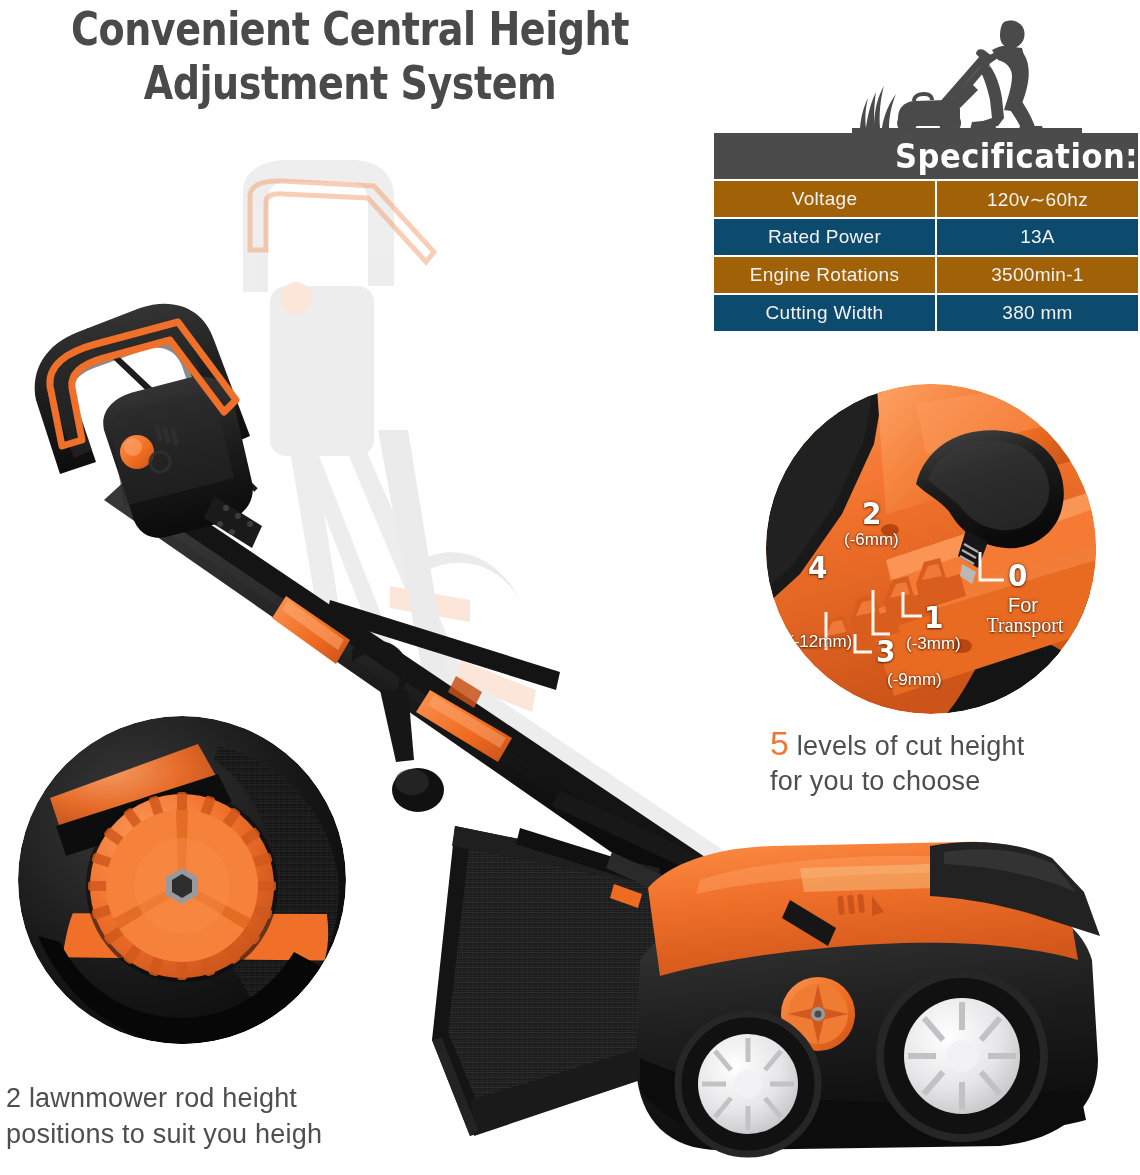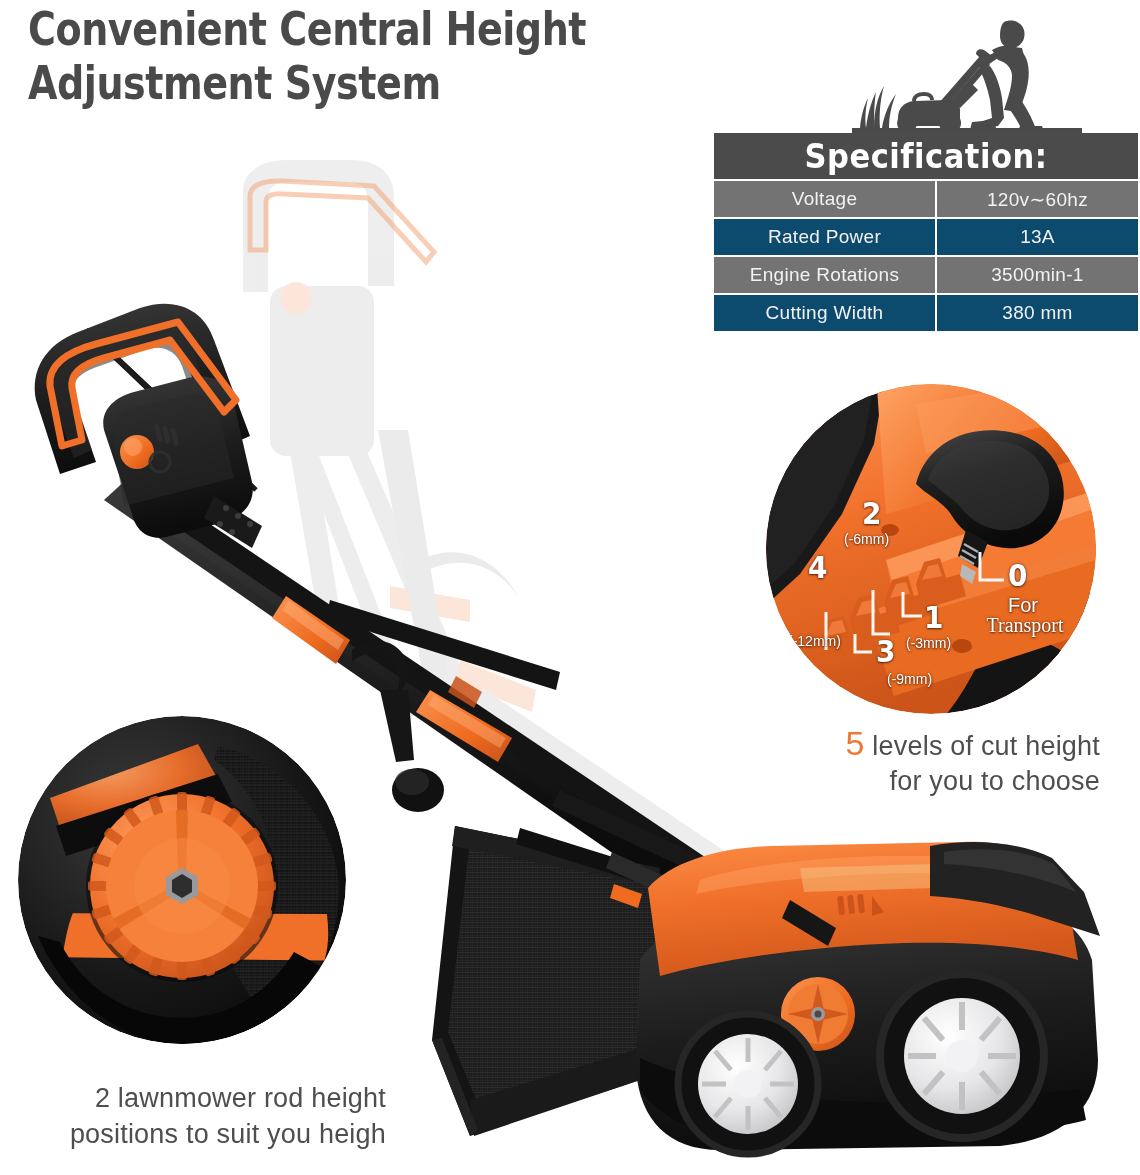--- a/index.html
+++ b/index.html
@@ -4,70 +4,70 @@
 <style>
   html,body{margin:0;padding:0;background:#fff;}
   body{
     width:1140px;height:1175px;position:relative;overflow:hidden;
     font-family:"Liberation Sans","DejaVu Sans",sans-serif;
     background:#ffffff;
   }
   .stage{position:absolute;left:0;top:0;width:1140px;height:1175px;}
 
   
-  #title-block{position:absolute;left:0;top:2px;width:700px;text-align:left;}
+  #title-block{position:absolute;left:0;top:2px;width:700px;text-align:center;}
   #title-block .ln{
     display:block;color:#4a4a4a;font-weight:bold;
     font-family:"DejaVu Sans Condensed","Liberation Sans Narrow","Liberation Sans",sans-serif;
     font-size:46px;line-height:54px;letter-spacing:-0.5px;
     transform:scaleX(.92);transform-origin:center;
     white-space:nowrap;
   }
 
   
   #mower-man{position:absolute;left:852px;top:0px;width:230px;height:140px;}
 
   
   #spec-table{position:absolute;left:714px;top:133px;width:424px;}
   #spec-head{
-    background:#4b4b4b;color:#fff;text-align:center;
+    background:#4b4b4b;color:#fff;text-align:right;
     font-weight:bold;font-size:34px;line-height:46px;height:46px;
     font-family:"DejaVu Sans Condensed","Liberation Sans Narrow","Liberation Sans",sans-serif;
     letter-spacing:.5px;
   }
   .spec-row{display:flex;height:36px;align-items:stretch;border-top:2px solid #fff;}
-  .spec-row.lite{background:#737373;}
+  .spec-row.lite{background:#a16207;}
   .spec-row.dark{background:#0c4a6e;}
   .spec-cell{
     color:#f2f2f2;font-size:19px;display:flex;align-items:center;justify-content:center;
     letter-spacing:.3px;
   }
   .spec-key{width:221px;border-right:2px solid #fff;}
   .spec-val{flex:1;}
 
   
   #height-callout{position:absolute;left:766px;top:384px;width:330px;height:330px;
     border-radius:50%;overflow:hidden;}
   .cal-lbl{position:absolute;color:#fff;font-weight:bold;
     text-shadow:0 0 3px rgba(0,0,0,.55),0 1px 2px rgba(0,0,0,.5);}
   .cal-num{font-size:31px;line-height:31px;
     font-family:"DejaVu Sans Condensed","Liberation Sans Narrow","Liberation Sans",sans-serif;}
-  .cal-mm{font-size:14px;line-height:19px;font-weight:normal;}
+  .cal-mm{font-size:17px;line-height:19px;font-weight:normal;}
   .cal-sm{font-size:20px;line-height:18px;font-weight:normal;text-align:center;}
 
   
   #knob-callout{position:absolute;left:18px;top:716px;width:328px;height:328px;
     border-radius:50%;overflow:hidden;}
 
   
-  #cut-caption{position:absolute;left:770px;top:726px;width:330px;text-align:right;
+  #cut-caption{position:absolute;left:770px;top:726px;width:330px;text-align:left;
     font-size:27px;line-height:35px;color:#4e4e4e;font-weight:300;letter-spacing:.2px;}
   #cut-caption .hl{color:#ec7a36;font-size:34px;}
   #rod-caption{position:absolute;left:6px;top:1080px;width:380px;
-    font-size:27px;line-height:36px;color:#4e4e4e;font-weight:300;letter-spacing:.2px;text-align:right;}
+    font-size:27px;line-height:36px;color:#4e4e4e;font-weight:300;letter-spacing:.2px;}
 
   svg{display:block;overflow:visible;}
 </style>
 </head>
 <body>
 
 <div class="stage">
 
   <div id="title-block">
     <span class="ln">Convenient Central Height</span>

